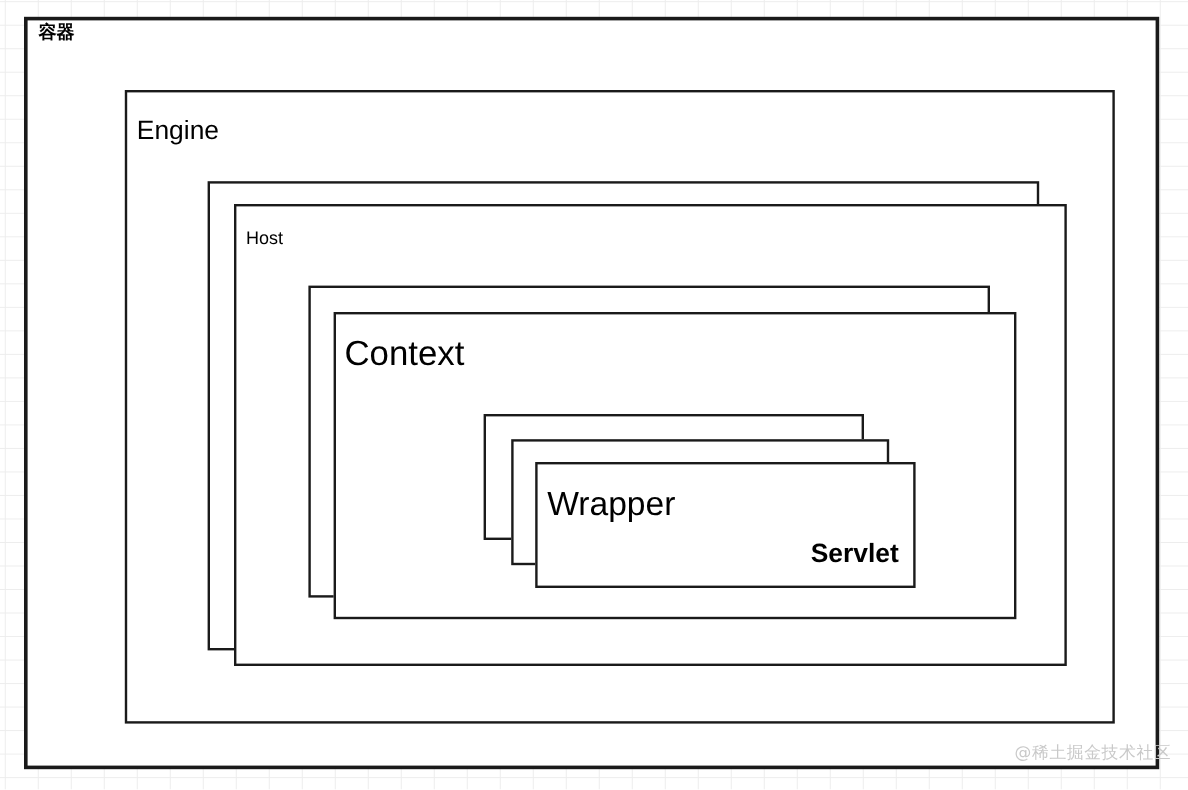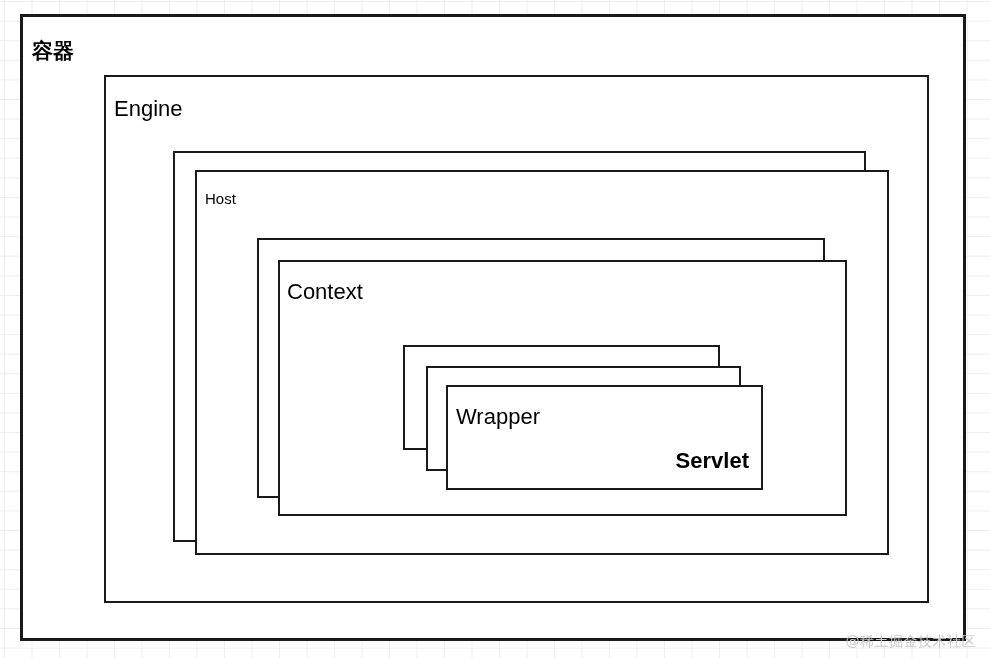--- a/index.html
+++ b/index.html
@@ -38,22 +38,22 @@
   }
 
   
   #box-container {
     left: 20px;  top: 14px;
     width: 946px; height: 627px;
     border-width: 3px;
     z-index: 1;
   }
   #box-container > .label {
-    left: 9px; top: 24px;
-    font-size: 21px;
+    left: 9px; top: 3px;
+    font-size: 15px;
     font-family: "DejaVu Sans", "Liberation Sans", sans-serif;
     font-weight: 600;
   }
 
   
   #box-engine {
     left: 104px; top: 75px;
     width: 825px; height: 528px;
     z-index: 2;
   }
@@ -84,54 +84,54 @@
     width: 568px; height: 260px;
     z-index: 5;
   }
   #box-context-front {
     left: 278px; top: 260px;
     width: 569px; height: 256px;
     z-index: 6;
   }
   #box-context-front > .label {
     left: 7px; top: 19px;
-    font-size: 22px;
+    font-size: 29px;
   }
 
   
   #box-wrapper-back {
     left: 403px; top: 345px;
     width: 317px; height: 105px;
     z-index: 7;
   }
   #box-wrapper-mid {
     left: 426px; top: 366px;
     width: 315px; height: 105px;
     z-index: 8;
   }
   #box-wrapper-front {
     left: 446px; top: 385px;
     width: 317px; height: 105px;
     z-index: 9;
   }
   #box-wrapper-front > .label-wrapper {
     left: 8px; top: 19px;
-    font-size: 22px;
+    font-size: 28px;
   }
   #box-wrapper-front > .label-servlet {
     right: 12px; top: 63px;
     font-size: 22px;
     font-weight: bold;
   }
 
   
   #watermark {
     position: absolute;
     right: 14px;
-    bottom: 7px;
+    bottom: 21px;
     font-size: 14px;
     color: #c9c9c9;
     font-family: "DejaVu Sans", "Liberation Sans", sans-serif;
     letter-spacing: 0.5px;
     white-space: nowrap;
     z-index: 20;
     pointer-events: none;
   }
 </style>
 </head>

